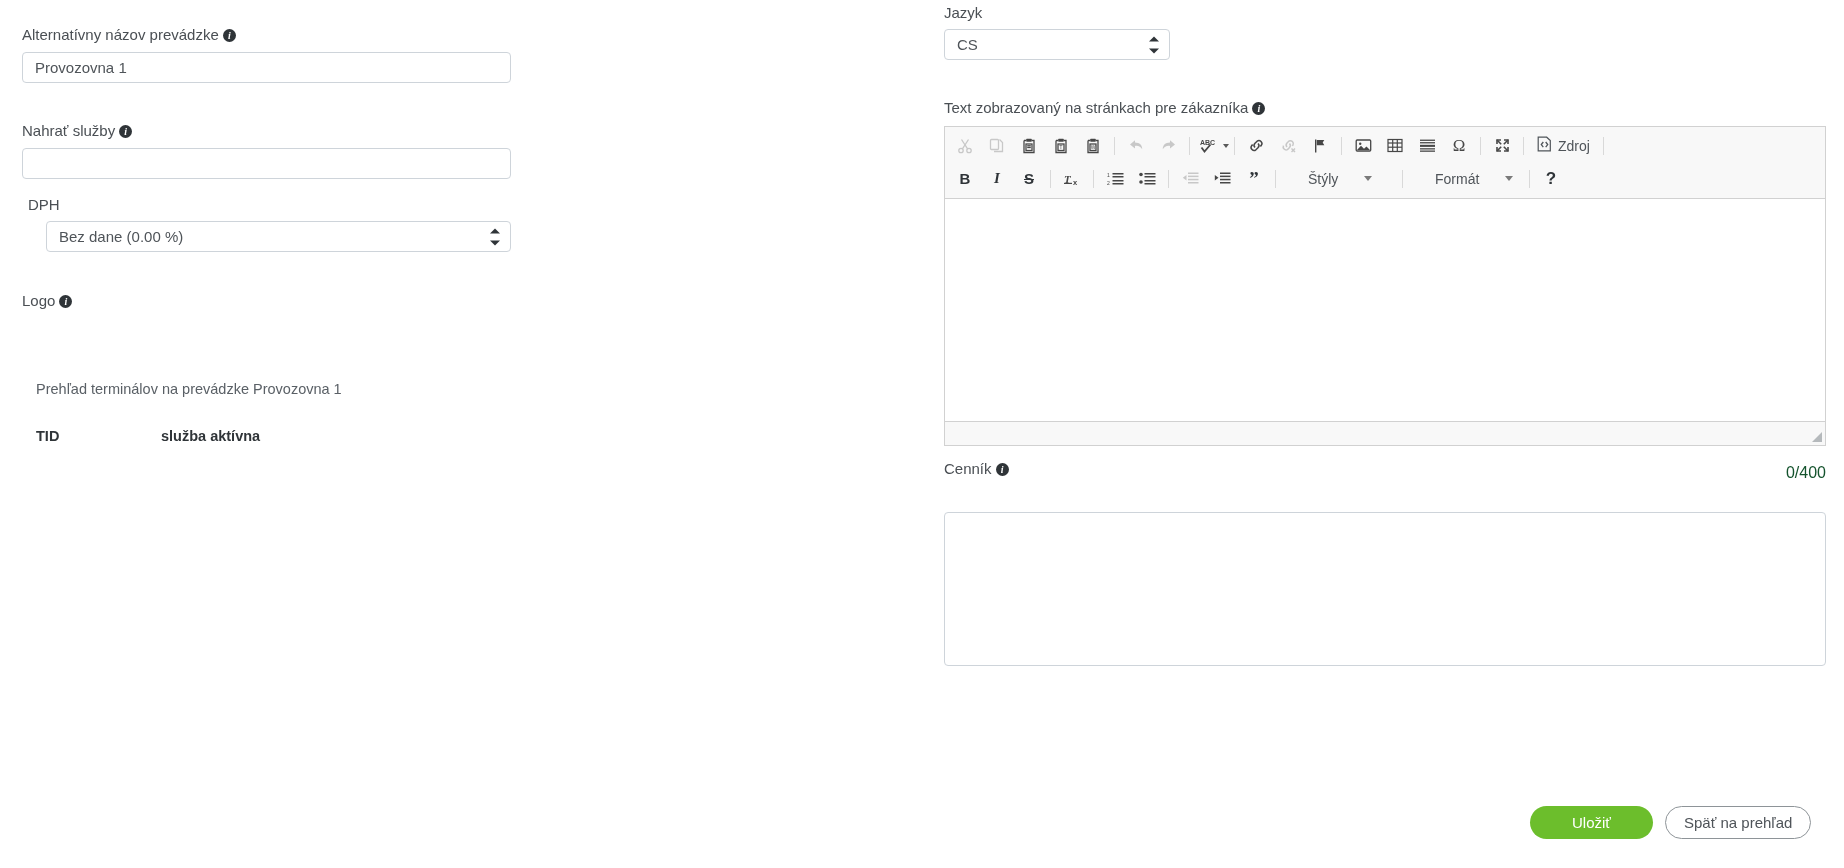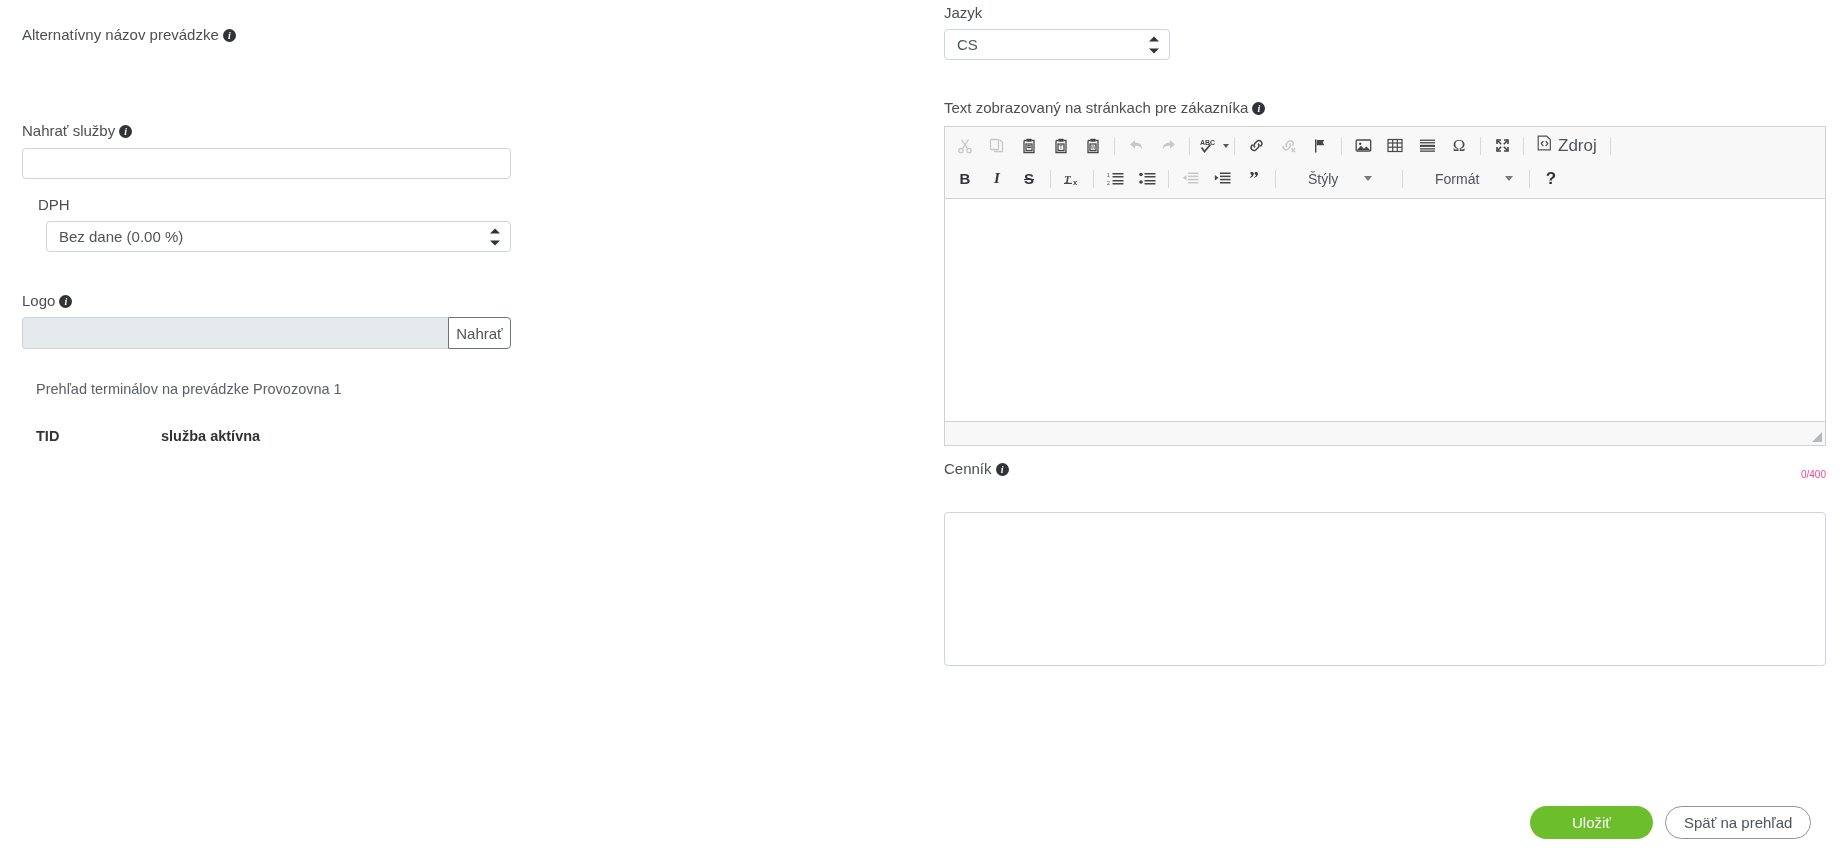--- a/index.html
+++ b/index.html
@@ -80,21 +80,21 @@
   .select-arrows .up { top: 0;    border-bottom: 5px solid #2f3438; }
   .select-arrows .dn { bottom: 0; border-top: 5px solid #2f3438; }
 
   
   .abs { position: absolute; }
 
   #lbl-alt      { left: 22px;  top: 26px; }
   #inp-alt      { left: 22px;  top: 52px;  width: 489px; height: 31px; }
   #lbl-service  { left: 22px;  top: 122px; }
   #inp-service  { left: 22px;  top: 148px; width: 489px; height: 31px; }
-  #lbl-vat      { left: 38px;  top: 196px; }
+  #lbl-vat      { left: 28px;  top: 196px; }
   #sel-vat      { left: 22px;  top: 221px; width: 489px; height: 31px; padding-left: 24px; }
   #lbl-logo     { left: 22px;  top: 292px; }
   #logo-group   { left: 22px;  top: 317px; width: 489px; height: 32px; }
   #terminals    { left: 36px;  top: 381px; }
   #term-table   { left: 36px;  top: 412px; width: 460px; margin-top: 16px; }
 
   .logo-group { display: flex; }
   .logo-input {
     flex: 1;
     border: 1px solid #ced4da;
@@ -203,21 +203,21 @@
   .cke-combo .cmb-caret {
     width: 0; height: 0;
     border-left: 4px solid transparent;
     border-right: 4px solid transparent;
     border-top: 5px solid #7a7a7a;
   }
   .cke-source {
     display: flex; align-items: center;
     height: 26px; padding: 0 6px;
     margin: 0 2px; border-radius: 2px;
-    font-size: 17px; color: #4f5459;
+    font-size: 14px; color: #4f5459;
     cursor: pointer; user-select: none;
   }
   .cke-source .zlabel { margin-left: 6px; }
   .cke-body {
     flex: 1;
     background: #ffffff;
     cursor: text;
   }
   .cke-bottom {
     height: 24px;
@@ -227,21 +227,21 @@
   }
   .cke-grip {
     position: absolute;
     right: 3px; bottom: 3px;
     width: 0; height: 0;
     border-left: 10px solid transparent;
     border-bottom: 10px solid #b5b9bc;
     cursor: se-resize;
   }
 
-  .counter-txt { font-size: 10px; color: #ec4899; }
+  .counter-txt { font-size: 16px; color: #14532d; }
 
   .price-area {
     width: 100%; height: 100%;
     border: 1px solid #ced4da;
     border-radius: 4px;
     background: #ffffff;
     font-family: "Liberation Sans", sans-serif;
     font-size: 15px;
     color: #4f5459;
     padding: 8px 10px;
@@ -270,20 +270,23 @@
     cursor: pointer;
   }
 </style>
 </head>
 <body>
 
 <div class="page">
 
   <div class="abs field-label" id="lbl-alt">
     <span>Alternatívny názov prevádzke</span><span class="info-icon">i</span>
+  </div>
+  <div class="abs" id="inp-alt">
+    <input class="text-input" type="text" value="Provozovna 1" style="">
   </div>
 
   <div class="abs field-label" id="lbl-service">
     <span>Nahrať služby</span><span class="info-icon">i</span>
   </div>
   <div class="abs" id="inp-service">
     <input class="text-input" type="text" value="" style="">
   </div>
 
   <div class="abs field-label" id="lbl-vat">
@@ -297,24 +300,20 @@
       <span class="select-arrows">
         <span class="up"></span>
           <span class="dn"></span>
       </span>
     </div>
   </div>
 
   <div class="abs field-label" id="lbl-logo">
     <span>Logo</span><span class="info-icon">i</span>
   </div>
-  <div class="abs logo-group" id="logo-group">
-    <div class="logo-input"></div>
-    <div class="logo-btn">Nahrať</div>
-  </div>
 
   <div class="abs terminals-title" id="terminals">Prehľad terminálov na prevádzke Provozovna 1</div>
 
   <div class="abs" id="term-table">
     <table class="term">
       <thead>
         <tr>
           <th class="c1">TID</th>
           <th>služba aktívna</th>
         </tr>

